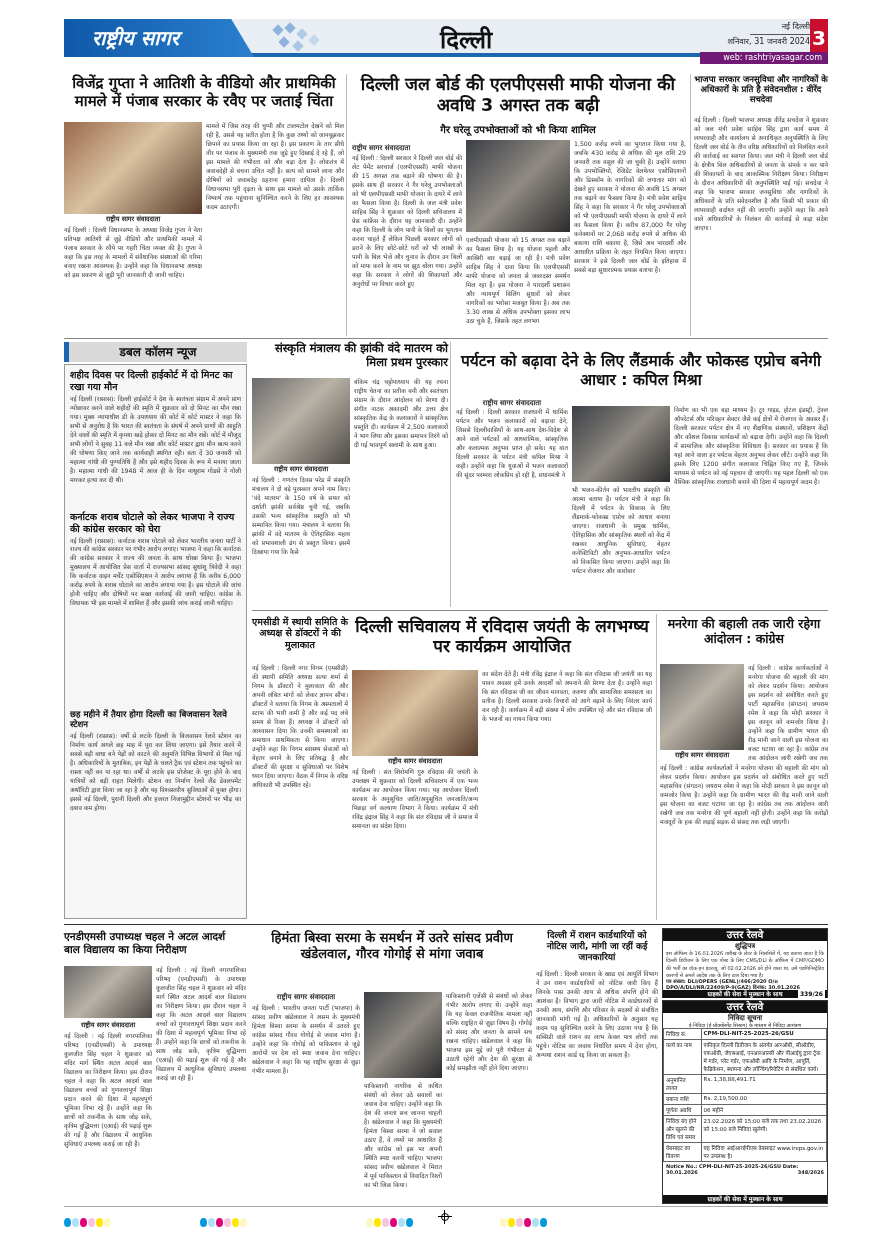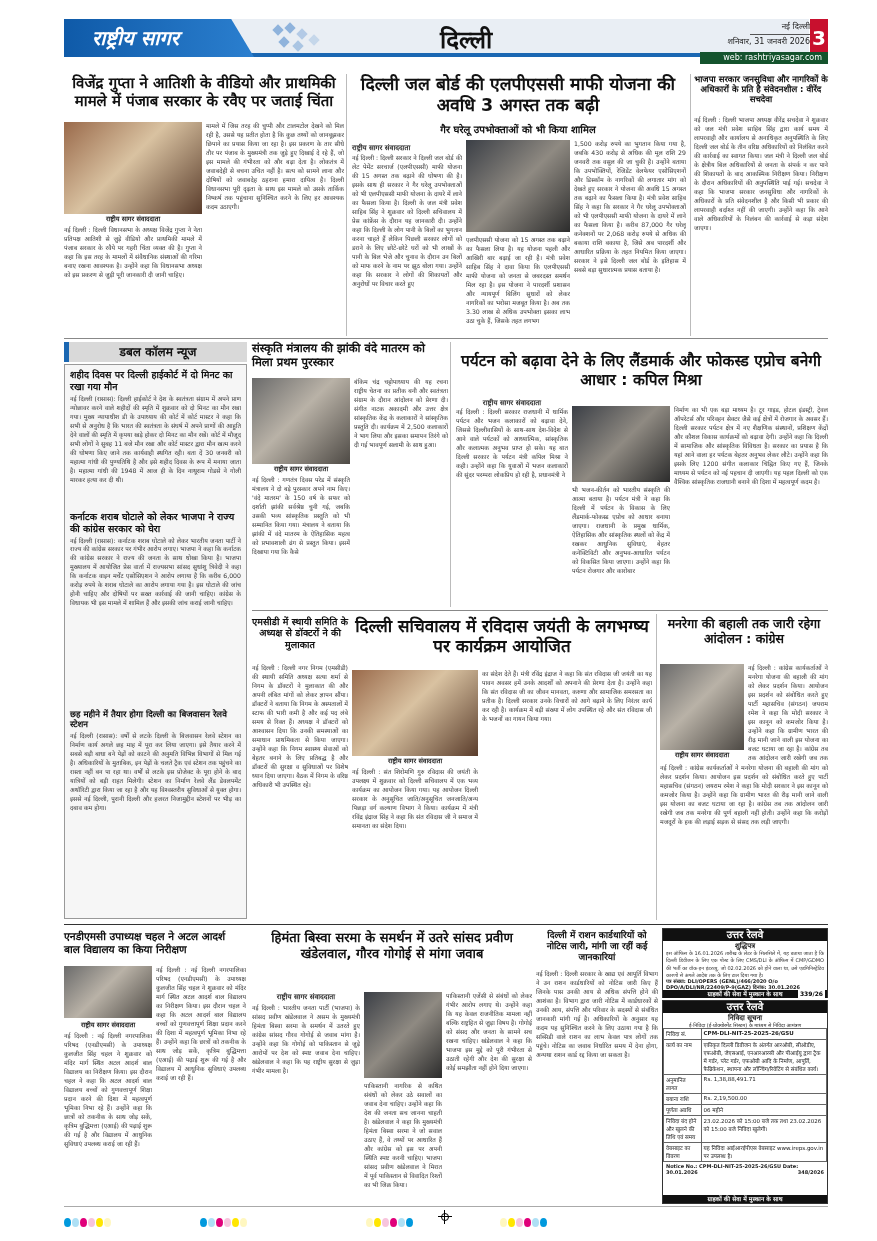--- a/index.html
+++ b/index.html
@@ -9,21 +9,21 @@
 
   
   .masthead { left: 64px; top: 19px; width: 745px; height: 38px; background: #e9eef4; border-bottom: 4px solid #1b67b2; }
   .brand { left: 64px; top: 19px; width: 190px; height: 38px; background: linear-gradient(90deg,#0f5aa8,#2b7fcf); color:#fff; font-size: 20px; font-weight: bold; padding: 5px 0 0 28px; clip-path: polygon(0 0, 88% 0, 100% 100%, 0 100%); font-style: italic; }
   .dots { left: 270px; top: 22px; width: 70px; height: 30px; }
   .dots span { position:absolute; width:8px; height:8px; background:#8fb3dc; transform: rotate(45deg); }
   .section-title { left: 440px; top: 22px; font-size: 24px; font-weight: bold; color:#111; font-family: "DejaVu Serif", serif; }
   .dateline { left: 700px; top: 20px; width: 110px; text-align: right; font-size: 8px; color:#222; line-height: 14px; }
   .dateline .city { border-bottom: 1px solid #555; display:inline-block; width: 60px; text-align:right; }
   .pagenum { left: 810px; top: 19px; width: 18px; height: 38px; background: #c8102e; color: #fff; font-size: 20px; font-weight: bold; text-align:center; line-height: 38px; }
-  .web { left: 700px; top: 52px; width: 128px; height: 12px; background:#14532d; color:#fff; font-size: 8px; text-align: right; padding-right: 6px; line-height: 12px; }
+  .web { left: 700px; top: 52px; width: 128px; height: 12px; background:#701a75; color:#fff; font-size: 8px; text-align: right; padding-right: 6px; line-height: 12px; }
 
   .hl { font-weight: bold; color:#111; line-height: 1.2; }
   .byline { font-size: 7px; color:#333; font-weight: bold; }
   .para { font-size: 6.2px; line-height: 1.45; color:#333; text-align: justify; overflow: hidden; }
   .photo { background: linear-gradient(135deg,#6b6b6b,#b9b2a7 45%,#4e4a45); }
   .photo-dark { background: linear-gradient(135deg,#3b3f46,#8f8a82 50%,#2c2c2c); }
   .photo-warm { background: linear-gradient(135deg,#9a6a4b,#d9c2a1 45%,#5a3d2c); }
   .caption { font-size: 6.5px; font-weight:bold; text-align:center; color:#222; background:#fff; }
   .rule-h { height: 1px; background: #888; }
   .rule-v { width: 1px; background: #bbb; }
@@ -53,21 +53,21 @@
   <span style="left:4px;top:4px"></span>
     <span style="left:16px;top:2px"></span>
     <span style="left:28px;top:8px;opacity:.6"></span>
   <span style="left:10px;top:16px"></span>
     <span style="left:24px;top:20px;opacity:.7"></span>
     <span style="left:40px;top:14px;opacity:.4"></span>
 </div>
 <div class="abs section-title">दिल्ली</div>
 <div class="abs dateline">
   <span class="city">नई दिल्ली</span><br>
-  <span>शनिवार, 31 जनवरी 2026</span>
+  <span>शनिवार, 31 जनवरी 2024</span>
 </div>
 <div class="abs pagenum">3</div>
 <div class="abs web">web: rashtriyasagar.com</div>
 
 <div class="abs hl" style="left:64px;top:74px;width:280px;font-size:15px;text-align:center;">विजेंद्र गुप्ता ने आतिशी के वीडियो और प्राथमिकी मामले में पंजाब सरकार के रवैए पर जताई चिंता</div>
 <div class="abs photo-warm" style="left:64px;top:122px;width:138px;height:92px;"></div>
 <div class="abs caption" style="left:64px;top:214px;width:138px;">राष्ट्रीय सागर संवाददाता</div>
 <div class="abs para" style="left:64px;top:226px;width:138px;height:108px;">नई दिल्ली : दिल्ली विधानसभा के अध्यक्ष विजेंद्र गुप्ता ने नेता प्रतिपक्ष आतिशी से जुड़े वीडियो और प्राथमिकी मामले में पंजाब सरकार के रवैये पर गहरी चिंता व्यक्त की है। गुप्ता ने कहा कि इस तरह के मामलों में संवैधानिक संस्थाओं की गरिमा बनाए रखना आवश्यक है। उन्होंने कहा कि विधानसभा अध्यक्ष को इस प्रकरण से जुड़ी पूरी जानकारी दी जानी चाहिए।</div>
 <div class="abs para" style="left:206px;top:122px;width:138px;height:212px;">मामले में जिस तरह की चुप्पी और टालमटोल देखने को मिल रही है, उससे यह प्रतीत होता है कि कुछ तथ्यों को जानबूझकर छिपाने का प्रयास किया जा रहा है। इस प्रकरण के तार सीधे तौर पर पंजाब के मुख्यमंत्री तक जुड़े हुए दिखाई दे रहे हैं, जो इस मामले की गंभीरता को और बढ़ा देता है। लोकतंत्र में जवाबदेही से बचना उचित नहीं है। सत्य को सामने लाना और दोषियों को जवाबदेह ठहराना हमारा दायित्व है। दिल्ली विधानसभा पूरी दृढ़ता के साथ इस मामले को उसके तार्किक निष्कर्ष तक पहुंचाना सुनिश्चित करने के लिए हर आवश्यक कदम उठाएगी।</div>
 
@@ -93,21 +93,21 @@
   <div style="padding:4px 5px;">
     <div class="dcn-h">शहीद दिवस पर दिल्ली हाईकोर्ट में दो मिनट का रखा गया मौन</div>
     <div class="para" style="height:112px;margin-top:2px;">नई दिल्ली (रासास): दिल्ली हाईकोर्ट ने देश के स्वतंत्रता संग्राम में अपने प्राण न्योछावर करने वाले शहीदों की स्मृति में शुक्रवार को दो मिनट का मौन रखा गया। मुख्य न्यायाधीश डी के उपाध्याय की कोर्ट में कोर्ट मास्टर ने कहा कि सभी से अनुरोध है कि भारत की स्वतंत्रता के संघर्ष में अपने प्राणों की आहुति देने वालों की स्मृति में कृपया खड़े होकर दो मिनट का मौन रखें। कोर्ट में मौजूद सभी लोगों ने सुबह 11 बजे मौन रखा और कोर्ट मास्टर द्वारा मौन खत्म करने की घोषणा किए जाने तक कार्यवाही स्थगित रही। बता दें 30 जनवरी को महात्मा गांधी की पुण्यतिथि है और इसे शहीद दिवस के रूप में मनाया जाता है। महात्मा गांधी की 1948 में आज ही के दिन नाथूराम गोडसे ने गोली मारकर हत्या कर दी थी।</div>
     <div class="dcn-h" style="margin-top:4px;">कर्नाटक शराब घोटाले को लेकर भाजपा ने राज्य की कांग्रेस सरकार को घेरा</div>
     <div class="para" style="height:168px;margin-top:2px;">नई दिल्ली (रासास): कर्नाटक शराब घोटाले को लेकर भारतीय जनता पार्टी ने राज्य की कांग्रेस सरकार पर गंभीर आरोप लगाए। भाजपा ने कहा कि कर्नाटक की कांग्रेस सरकार ने राज्य की जनता के साथ धोखा किया है। भाजपा मुख्यालय में आयोजित प्रेस वार्ता में राज्यसभा सांसद सुधांशु त्रिवेदी ने कहा कि कर्नाटक वाइन मर्चेंट एसोसिएशन ने आरोप लगाया है कि करीब 6,000 करोड़ रुपये के शराब घोटाले का आरोप लगाया गया है। इस घोटाले की जांच होनी चाहिए और दोषियों पर सख्त कार्रवाई की जानी चाहिए। कांग्रेस के विधायक भी इस मामले में शामिल हैं और इसकी जांच कराई जानी चाहिए।</div>
     <div class="dcn-h" style="margin-top:4px;font-size:8.5px;">छह महीने में तैयार होगा दिल्ली का बिजवासन रेलवे स्टेशन</div>
     <div class="para" style="height:206px;margin-top:2px;">नई दिल्ली (रासास): वर्षों से लटके दिल्ली के बिजवासन रेलवे स्टेशन का निर्माण कार्य अगले छह माह में पूरा कर लिया जाएगा। इसे तैयार करने में सबसे बड़ी बाधा बने पेड़ों को काटने की अनुमति विभिन्न विभागों से मिल गई है। अधिकारियों के मुताबिक, इन पेड़ों के चलते ट्रैक एवं स्टेशन तक पहुंचने का रास्ता नहीं बन पा रहा था। वर्षों से लटके इस प्रोजेक्ट के पूरा होने के बाद यात्रियों को बड़ी राहत मिलेगी। स्टेशन का निर्माण रेलवे लैंड डेवलपमेंट अथॉरिटी द्वारा किया जा रहा है और यह विश्वस्तरीय सुविधाओं से युक्त होगा। इससे नई दिल्ली, पुरानी दिल्ली और हजरत निजामुद्दीन स्टेशनों पर भीड़ का दबाव कम होगा।</div>
   </div>
 </div>
 
-<div class="abs hl" style="left:252px;top:342px;width:196px;font-size:11.5px;text-align:left;">संस्कृति मंत्रालय की झांकी वंदे मातरम को मिला प्रथम पुरस्कार</div>
+<div class="abs hl" style="left:252px;top:342px;width:196px;font-size:11.5px;text-align:right;">संस्कृति मंत्रालय की झांकी वंदे मातरम को मिला प्रथम पुरस्कार</div>
 <div class="abs photo" style="left:252px;top:378px;width:98px;height:86px;"></div>
 <div class="abs caption" style="left:252px;top:464px;width:98px;">राष्ट्रीय सागर संवाददाता</div>
 <div class="abs para" style="left:252px;top:476px;width:98px;height:130px;">नई दिल्ली : गणतंत्र दिवस परेड में संस्कृति मंत्रालय ने दो बड़े पुरस्कार अपने नाम किए। 'वंदे मातरम' के 150 वर्ष के सफर को दर्शाती झांकी सर्वश्रेष्ठ चुनी गई, जबकि उसकी भव्य सांस्कृतिक प्रस्तुति को भी सम्मानित किया गया। मंत्रालय ने बताया कि झांकी में वंदे मातरम के ऐतिहासिक महत्व को प्रभावशाली ढंग से प्रस्तुत किया। इसमें दिखाया गया कि कैसे</div>
 <div class="abs para" style="left:354px;top:378px;width:94px;height:228px;">बंकिम चंद्र चट्टोपाध्याय की यह रचना राष्ट्रीय चेतना का प्रतीक बनी और स्वतंत्रता संग्राम के दौरान आंदोलन को प्रेरणा दी। संगीत नाटक अकादमी और उत्तर क्षेत्र सांस्कृतिक केंद्र के कलाकारों ने सांस्कृतिक प्रस्तुति दी। कार्यक्रम में 2,500 कलाकारों ने भाग लिया और इसका समापन तिरंगे को दी गई भावपूर्ण सलामी के साथ हुआ।</div>
 
 <div class="abs rule-v" style="left:450px;top:342px;height:265px;"></div>
 
 <div class="abs hl" style="left:454px;top:342px;width:374px;font-size:15.5px;text-align:center;margin-top:10px;">पर्यटन को बढ़ावा देने के लिए लैंडमार्क और फोकस्ड एप्रोच बनेगी आधार : कपिल मिश्रा</div>
 <div class="abs byline" style="left:456px;top:398px;width:112px;text-align:center;">राष्ट्रीय सागर संवाददाता</div>
 <div class="abs para" style="left:456px;top:408px;width:112px;height:198px;">नई दिल्ली : दिल्ली सरकार राजधानी में धार्मिक पर्यटन और भजन कलाकारों को बढ़ावा देने, जिससे दिल्लीवासियों के साथ-साथ देश-विदेश से आने वाले पर्यटकों को आध्यात्मिक, सांस्कृतिक और कलात्मक अनुभव प्राप्त हो सके। यह बात दिल्ली सरकार के पर्यटन मंत्री कपिल मिश्रा ने कही। उन्होंने कहा कि युवाओं में भजन कलाकारों की सुंदर परम्परा लोकप्रिय हो रही है, प्रधानमंत्री ने</div>

